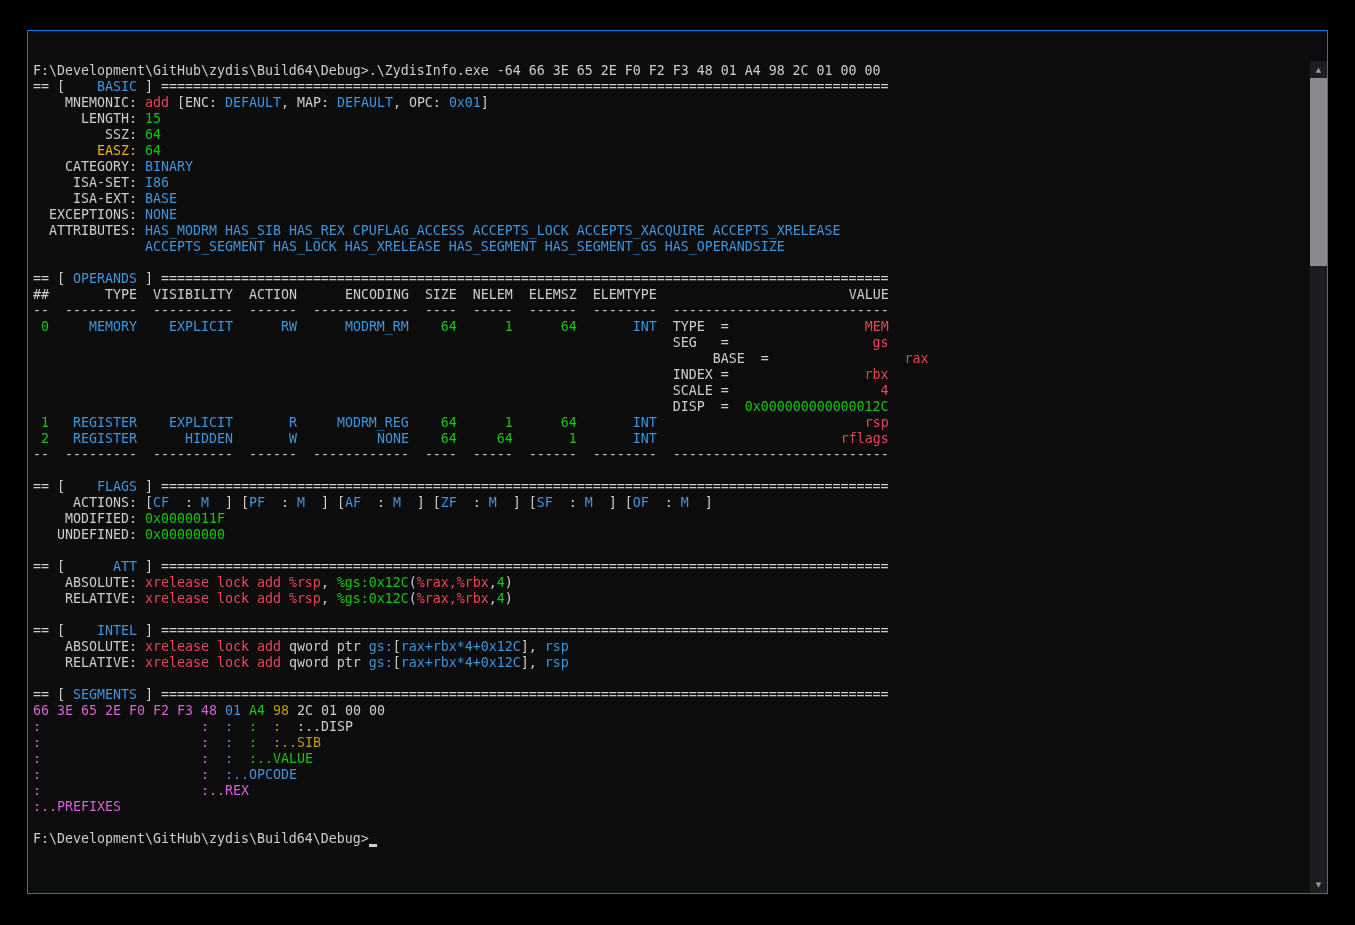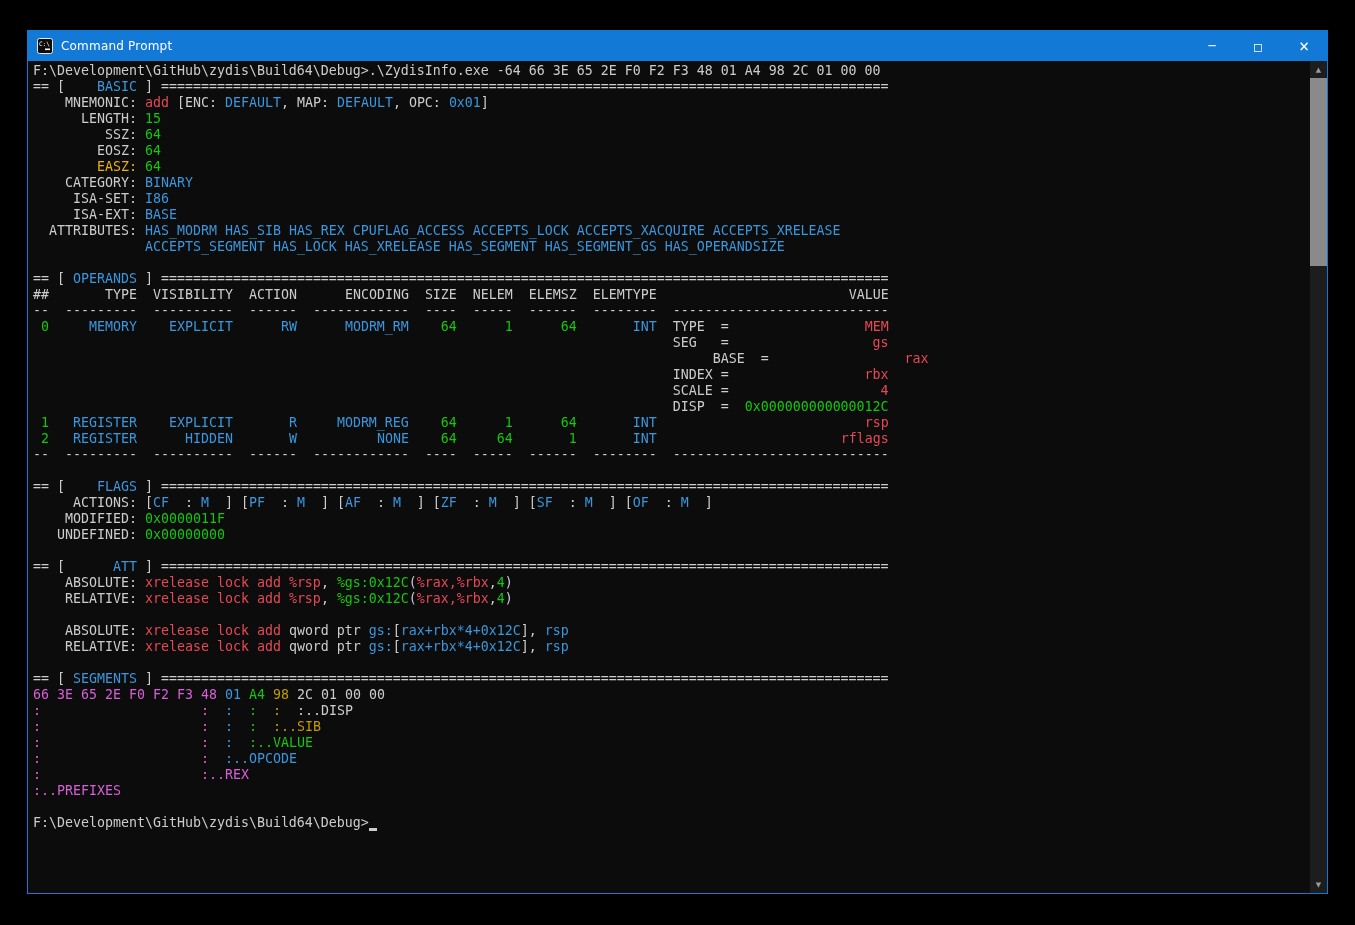--- a/index.html
+++ b/index.html
@@ -64,54 +64,33 @@
   }
   .sb-btn.up{top:0;}
   .sb-btn.down{bottom:0;}
   .sb-thumb{position:absolute;left:0;top:17px;width:17px;height:188px;background:var(--sb-thumb);}
 </style>
 </head>
 <body>
 
 <div class="window">
 
-  <div class="titlebar">
-    <span class="app-icon">
-      <svg width="16" height="16" viewBox="0 0 16 16" xmlns="http://www.w3.org/2000/svg">
-        <rect x="0.5" y="0.5" width="15" height="15" rx="2" fill="#0c0c0c" stroke="#e8e8e8"></rect>
-        <text x="2" y="7.5" font-size="6" fill="#ffffff" font-family="monospace">C:\</text>
-        <rect x="8" y="10.5" width="5" height="1.6" fill="#ffffff"></rect>
-      </svg>
-    </span>
-    <span class="title">Command Prompt</span>
-    <div class="controls">
-      <div class="ctrl min">
-        <span>─</span>
-      </div>
-      <div class="ctrl max">
-        <span>□</span>
-      </div>
-      <div class="ctrl close">
-        <span>×</span>
-      </div>
-    </div>
-  </div>
 
   <div class="console">
     <div class="console-output">
         <div class="console-line"><span style="color: rgb(204, 204, 204);">F:\Development\GitHub\zydis\Build64\Debug&gt;.\ZydisInfo.exe -64 66 3E 65 2E F0 F2 F3 48 01 A4 98 2C 01 00 00</span></div>
         <div class="console-line"><span style="color: rgb(204, 204, 204);">== [ </span><span style="color: rgb(58, 150, 221);">   BASIC</span><span style="color: rgb(204, 204, 204);"> ] </span><span style="color: rgb(204, 204, 204);">===========================================================================================</span></div>
         <div class="console-line"><span style="color: rgb(204, 204, 204);">    MNEMONIC: </span><span style="color: rgb(231, 72, 86);">add</span><span style="color: rgb(204, 204, 204);"> [ENC: </span><span style="color: rgb(58, 150, 221);">DEFAULT</span><span style="color: rgb(204, 204, 204);">, MAP: </span><span style="color: rgb(58, 150, 221);">DEFAULT</span><span style="color: rgb(204, 204, 204);">, OPC: </span><span style="color: rgb(58, 150, 221);">0x01</span><span style="color: rgb(204, 204, 204);">]</span></div>
         <div class="console-line"><span style="color: rgb(204, 204, 204);">      LENGTH: </span><span style="color: rgb(22, 198, 12);">15</span></div>
         <div class="console-line"><span style="color: rgb(204, 204, 204);">         SSZ: </span><span style="color: rgb(22, 198, 12);">64</span></div>
-        <div class="console-line"><span style="color: rgb(204, 204, 204);">        EOSZ: </span><span style="color: rgb(22, 198, 12);">64</span></div>
         <div class="console-line"><span style="color: #eab308;">        EASZ: </span><span style="color: rgb(22, 198, 12);">64</span></div>
         <div class="console-line"><span style="color: rgb(204, 204, 204);">    CATEGORY: </span><span style="color: rgb(58, 150, 221);">BINARY</span></div>
         <div class="console-line"><span style="color: rgb(204, 204, 204);">     ISA-SET: </span><span style="color: rgb(58, 150, 221);">I86</span></div>
         <div class="console-line"><span style="color: rgb(204, 204, 204);">     ISA-EXT: </span><span style="color: rgb(58, 150, 221);">BASE</span></div>
+        <div class="console-line"><span style="color: rgb(204, 204, 204);">  EXCEPTIONS: </span><span style="color: rgb(58, 150, 221);">NONE</span></div>
         <div class="console-line"><span style="color: rgb(204, 204, 204);">  ATTRIBUTES: </span><span style="color: rgb(58, 150, 221);">HAS_MODRM HAS_SIB HAS_REX CPUFLAG_ACCESS ACCEPTS_LOCK ACCEPTS_XACQUIRE ACCEPTS_XRELEASE</span></div>
         <div class="console-line"><span>              </span><span style="color: rgb(58, 150, 221);">ACCEPTS_SEGMENT HAS_LOCK HAS_XRELEASE HAS_SEGMENT HAS_SEGMENT_GS HAS_OPERANDSIZE</span></div>
         <div class="console-line"></div>
         <div class="console-line"><span style="color: rgb(204, 204, 204);">== [ </span><span style="color: rgb(58, 150, 221); margin-top: 13px;">OPERANDS</span><span style="color: rgb(204, 204, 204);"> ] </span><span style="color: rgb(204, 204, 204);">===========================================================================================</span></div>
         <div class="console-line"><span style="color: rgb(204, 204, 204);">##</span><span>       </span><span style="color: rgb(204, 204, 204);">TYPE</span><span>  </span><span style="color: rgb(204, 204, 204);">VISIBILITY</span><span>  </span><span style="color: rgb(204, 204, 204);">ACTION</span><span>      </span><span style="color: rgb(204, 204, 204);">ENCODING</span><span>  </span><span style="color: rgb(204, 204, 204);">SIZE</span><span>  </span><span style="color: rgb(204, 204, 204);">NELEM</span><span>  </span><span style="color: rgb(204, 204, 204);">ELEMSZ</span><span>  </span><span style="color: rgb(204, 204, 204);">ELEMTYPE</span><span>                        </span><span style="color: rgb(204, 204, 204);">VALUE</span></div>
         <div class="console-line"><span style="color: rgb(204, 204, 204);">--</span><span>  </span><span style="color: rgb(204, 204, 204);">---------</span><span>  </span><span style="color: rgb(204, 204, 204);">----------</span><span>  </span><span style="color: rgb(204, 204, 204);">------</span><span>  </span><span style="color: rgb(204, 204, 204);">------------</span><span>  </span><span style="color: rgb(204, 204, 204);">----</span><span>  </span><span style="color: rgb(204, 204, 204);">-----</span><span>  </span><span style="color: rgb(204, 204, 204);">------</span><span>  </span><span style="color: rgb(204, 204, 204);">--------</span><span>  </span><span style="color: rgb(204, 204, 204);">---------------------------</span></div>
         <div class="console-line"><span style="color: rgb(22, 198, 12);"> 0</span><span>     </span><span style="color: rgb(58, 150, 221);">MEMORY</span><span>    </span><span style="color: rgb(58, 150, 221);">EXPLICIT</span><span>      </span><span style="color: rgb(58, 150, 221);">RW</span><span>      </span><span style="color: rgb(58, 150, 221);">MODRM_RM</span><span>    </span><span style="color: rgb(22, 198, 12);">64</span><span>      </span><span style="color: rgb(22, 198, 12);">1</span><span>      </span><span style="color: rgb(22, 198, 12);">64</span><span>       </span><span style="color: rgb(58, 150, 221);">INT</span><span>  </span><span style="color: rgb(204, 204, 204);">TYPE  =</span><span>                 </span><span style="color: rgb(231, 72, 86);">MEM</span></div>
         <div class="console-line"><span>                                                                                </span><span style="color: rgb(204, 204, 204);">SEG   =</span><span>                  </span><span style="color: rgb(231, 72, 86);">gs</span></div>
         <div class="console-line"><span>                                                                                </span><span style="color: rgb(204, 204, 204); margin-left: 40px;">BASE  =</span><span>                 </span><span style="color: rgb(231, 72, 86);">rax</span></div>
         <div class="console-line"><span>                                                                                </span><span style="color: rgb(204, 204, 204);">INDEX =</span><span>                 </span><span style="color: rgb(231, 72, 86);">rbx</span></div>
@@ -123,20 +102,21 @@
         <div class="console-line"></div>
         <div class="console-line"><span style="color: rgb(204, 204, 204);">== [ </span><span style="color: rgb(58, 150, 221);">   FLAGS</span><span style="color: rgb(204, 204, 204);"> ] </span><span style="color: rgb(204, 204, 204);">===========================================================================================</span></div>
         <div class="console-line"><span style="color: rgb(204, 204, 204);">     ACTIONS: </span><span style="color: rgb(204, 204, 204);">[</span><span style="color: rgb(58, 150, 221);">CF</span><span style="color: rgb(204, 204, 204);">  : </span><span style="color: rgb(58, 150, 221);">M</span><span style="color: rgb(204, 204, 204);">  ] [</span><span style="color: rgb(58, 150, 221);">PF</span><span style="color: rgb(204, 204, 204);">  : </span><span style="color: rgb(58, 150, 221);">M</span><span style="color: rgb(204, 204, 204);">  ] [</span><span style="color: rgb(58, 150, 221);">AF</span><span style="color: rgb(204, 204, 204);">  : </span><span style="color: rgb(58, 150, 221);">M</span><span style="color: rgb(204, 204, 204);">  ] [</span><span style="color: rgb(58, 150, 221);">ZF</span><span style="color: rgb(204, 204, 204);">  : </span><span style="color: rgb(58, 150, 221);">M</span><span style="color: rgb(204, 204, 204);">  ] [</span><span style="color: rgb(58, 150, 221);">SF</span><span style="color: rgb(204, 204, 204);">  : </span><span style="color: rgb(58, 150, 221);">M</span><span style="color: rgb(204, 204, 204);">  ] [</span><span style="color: rgb(58, 150, 221);">OF</span><span style="color: rgb(204, 204, 204);">  : </span><span style="color: rgb(58, 150, 221);">M</span><span style="color: rgb(204, 204, 204);">  ]</span></div>
         <div class="console-line"><span style="color: rgb(204, 204, 204);">    MODIFIED: </span><span style="color: rgb(22, 198, 12);">0x0000011F</span></div>
         <div class="console-line"><span style="color: rgb(204, 204, 204);">   UNDEFINED: </span><span style="color: rgb(22, 198, 12);">0x00000000</span></div>
         <div class="console-line"></div>
         <div class="console-line"><span style="color: rgb(204, 204, 204);">== [ </span><span style="color: rgb(58, 150, 221);">     ATT</span><span style="color: rgb(204, 204, 204);"> ] </span><span style="color: rgb(204, 204, 204);">===========================================================================================</span></div>
         <div class="console-line"><span style="color: rgb(204, 204, 204);">    ABSOLUTE: </span><span style="color: rgb(231, 72, 86);">xrelease lock add %rsp</span><span style="color: rgb(204, 204, 204);">, </span><span style="color: rgb(22, 198, 12);">%gs:0x12C</span><span style="color: rgb(204, 204, 204);">(</span><span style="color: rgb(231, 72, 86);">%rax,%rbx</span><span style="color: rgb(204, 204, 204);">,</span><span style="color: rgb(22, 198, 12);">4</span><span style="color: rgb(204, 204, 204);">)</span></div>
         <div class="console-line"><span style="color: rgb(204, 204, 204);">    RELATIVE: </span><span style="color: rgb(231, 72, 86);">xrelease lock add %rsp</span><span style="color: rgb(204, 204, 204);">, </span><span style="color: rgb(22, 198, 12);">%gs:0x12C</span><span style="color: rgb(204, 204, 204);">(</span><span style="color: rgb(231, 72, 86);">%rax,%rbx</span><span style="color: rgb(204, 204, 204);">,</span><span style="color: rgb(22, 198, 12);">4</span><span style="color: rgb(204, 204, 204);">)</span></div>
         <div class="console-line"></div>
+        <div class="console-line"><span style="color: rgb(204, 204, 204);">== [ </span><span style="color: rgb(58, 150, 221);">   INTEL</span><span style="color: rgb(204, 204, 204);"> ] </span><span style="color: rgb(204, 204, 204);">===========================================================================================</span></div>
         <div class="console-line"><span style="color: rgb(204, 204, 204);">    ABSOLUTE: </span><span style="color: rgb(231, 72, 86);">xrelease lock add</span><span style="color: rgb(204, 204, 204);"> qword ptr </span><span style="color: rgb(58, 150, 221);">gs:</span><span style="color: rgb(204, 204, 204);">[</span><span style="color: rgb(58, 150, 221);">rax+rbx*4+0x12C</span><span style="color: rgb(204, 204, 204);">], </span><span style="color: rgb(58, 150, 221);">rsp</span></div>
         <div class="console-line"><span style="color: rgb(204, 204, 204);">    RELATIVE: </span><span style="color: rgb(231, 72, 86);">xrelease lock add</span><span style="color: rgb(204, 204, 204);"> qword ptr </span><span style="color: rgb(58, 150, 221);">gs:</span><span style="color: rgb(204, 204, 204);">[</span><span style="color: rgb(58, 150, 221);">rax+rbx*4+0x12C</span><span style="color: rgb(204, 204, 204);">], </span><span style="color: rgb(58, 150, 221);">rsp</span></div>
         <div class="console-line"></div>
         <div class="console-line"><span style="color: rgb(204, 204, 204);">== [ </span><span style="color: rgb(58, 150, 221);">SEGMENTS</span><span style="color: rgb(204, 204, 204);"> ] </span><span style="color: rgb(204, 204, 204);">===========================================================================================</span></div>
         <div class="console-line"><span style="color: rgb(215, 95, 215);">66 3E 65 2E F0 F2 F3 48</span><span> </span><span style="color: rgb(58, 150, 221);">01</span><span> </span><span style="color: rgb(22, 198, 12);">A4</span><span> </span><span style="color: rgb(193, 156, 0);">98</span><span> </span><span style="color: rgb(204, 204, 204);">2C 01 00 00</span></div>
         <div class="console-line"><span style="color: rgb(215, 95, 215);">:</span><span>                    </span><span style="color: rgb(215, 95, 215);">:</span><span>  </span><span style="color: rgb(58, 150, 221);">:</span><span>  </span><span style="color: rgb(22, 198, 12);">:</span><span>  </span><span style="color: rgb(193, 156, 0);">:</span><span>  </span><span style="color: rgb(204, 204, 204);">:..DISP</span></div>
         <div class="console-line"><span style="color: rgb(215, 95, 215);">:</span><span>                    </span><span style="color: rgb(215, 95, 215);">:</span><span>  </span><span style="color: rgb(58, 150, 221);">:</span><span>  </span><span style="color: rgb(22, 198, 12);">:</span><span>  </span><span style="color: rgb(193, 156, 0);">:..SIB</span></div>
         <div class="console-line"><span style="color: rgb(215, 95, 215);">:</span><span>                    </span><span style="color: rgb(215, 95, 215);">:</span><span>  </span><span style="color: rgb(58, 150, 221);">:</span><span>  </span><span style="color: rgb(22, 198, 12);">:..VALUE</span></div>
         <div class="console-line"><span style="color: rgb(215, 95, 215);">:</span><span>                    </span><span style="color: rgb(215, 95, 215);">:</span><span>  </span><span style="color: rgb(58, 150, 221);">:..OPCODE</span></div>
         <div class="console-line"><span style="color: rgb(215, 95, 215);">:</span><span>                    </span><span style="color: rgb(215, 95, 215);">:..REX</span></div>

